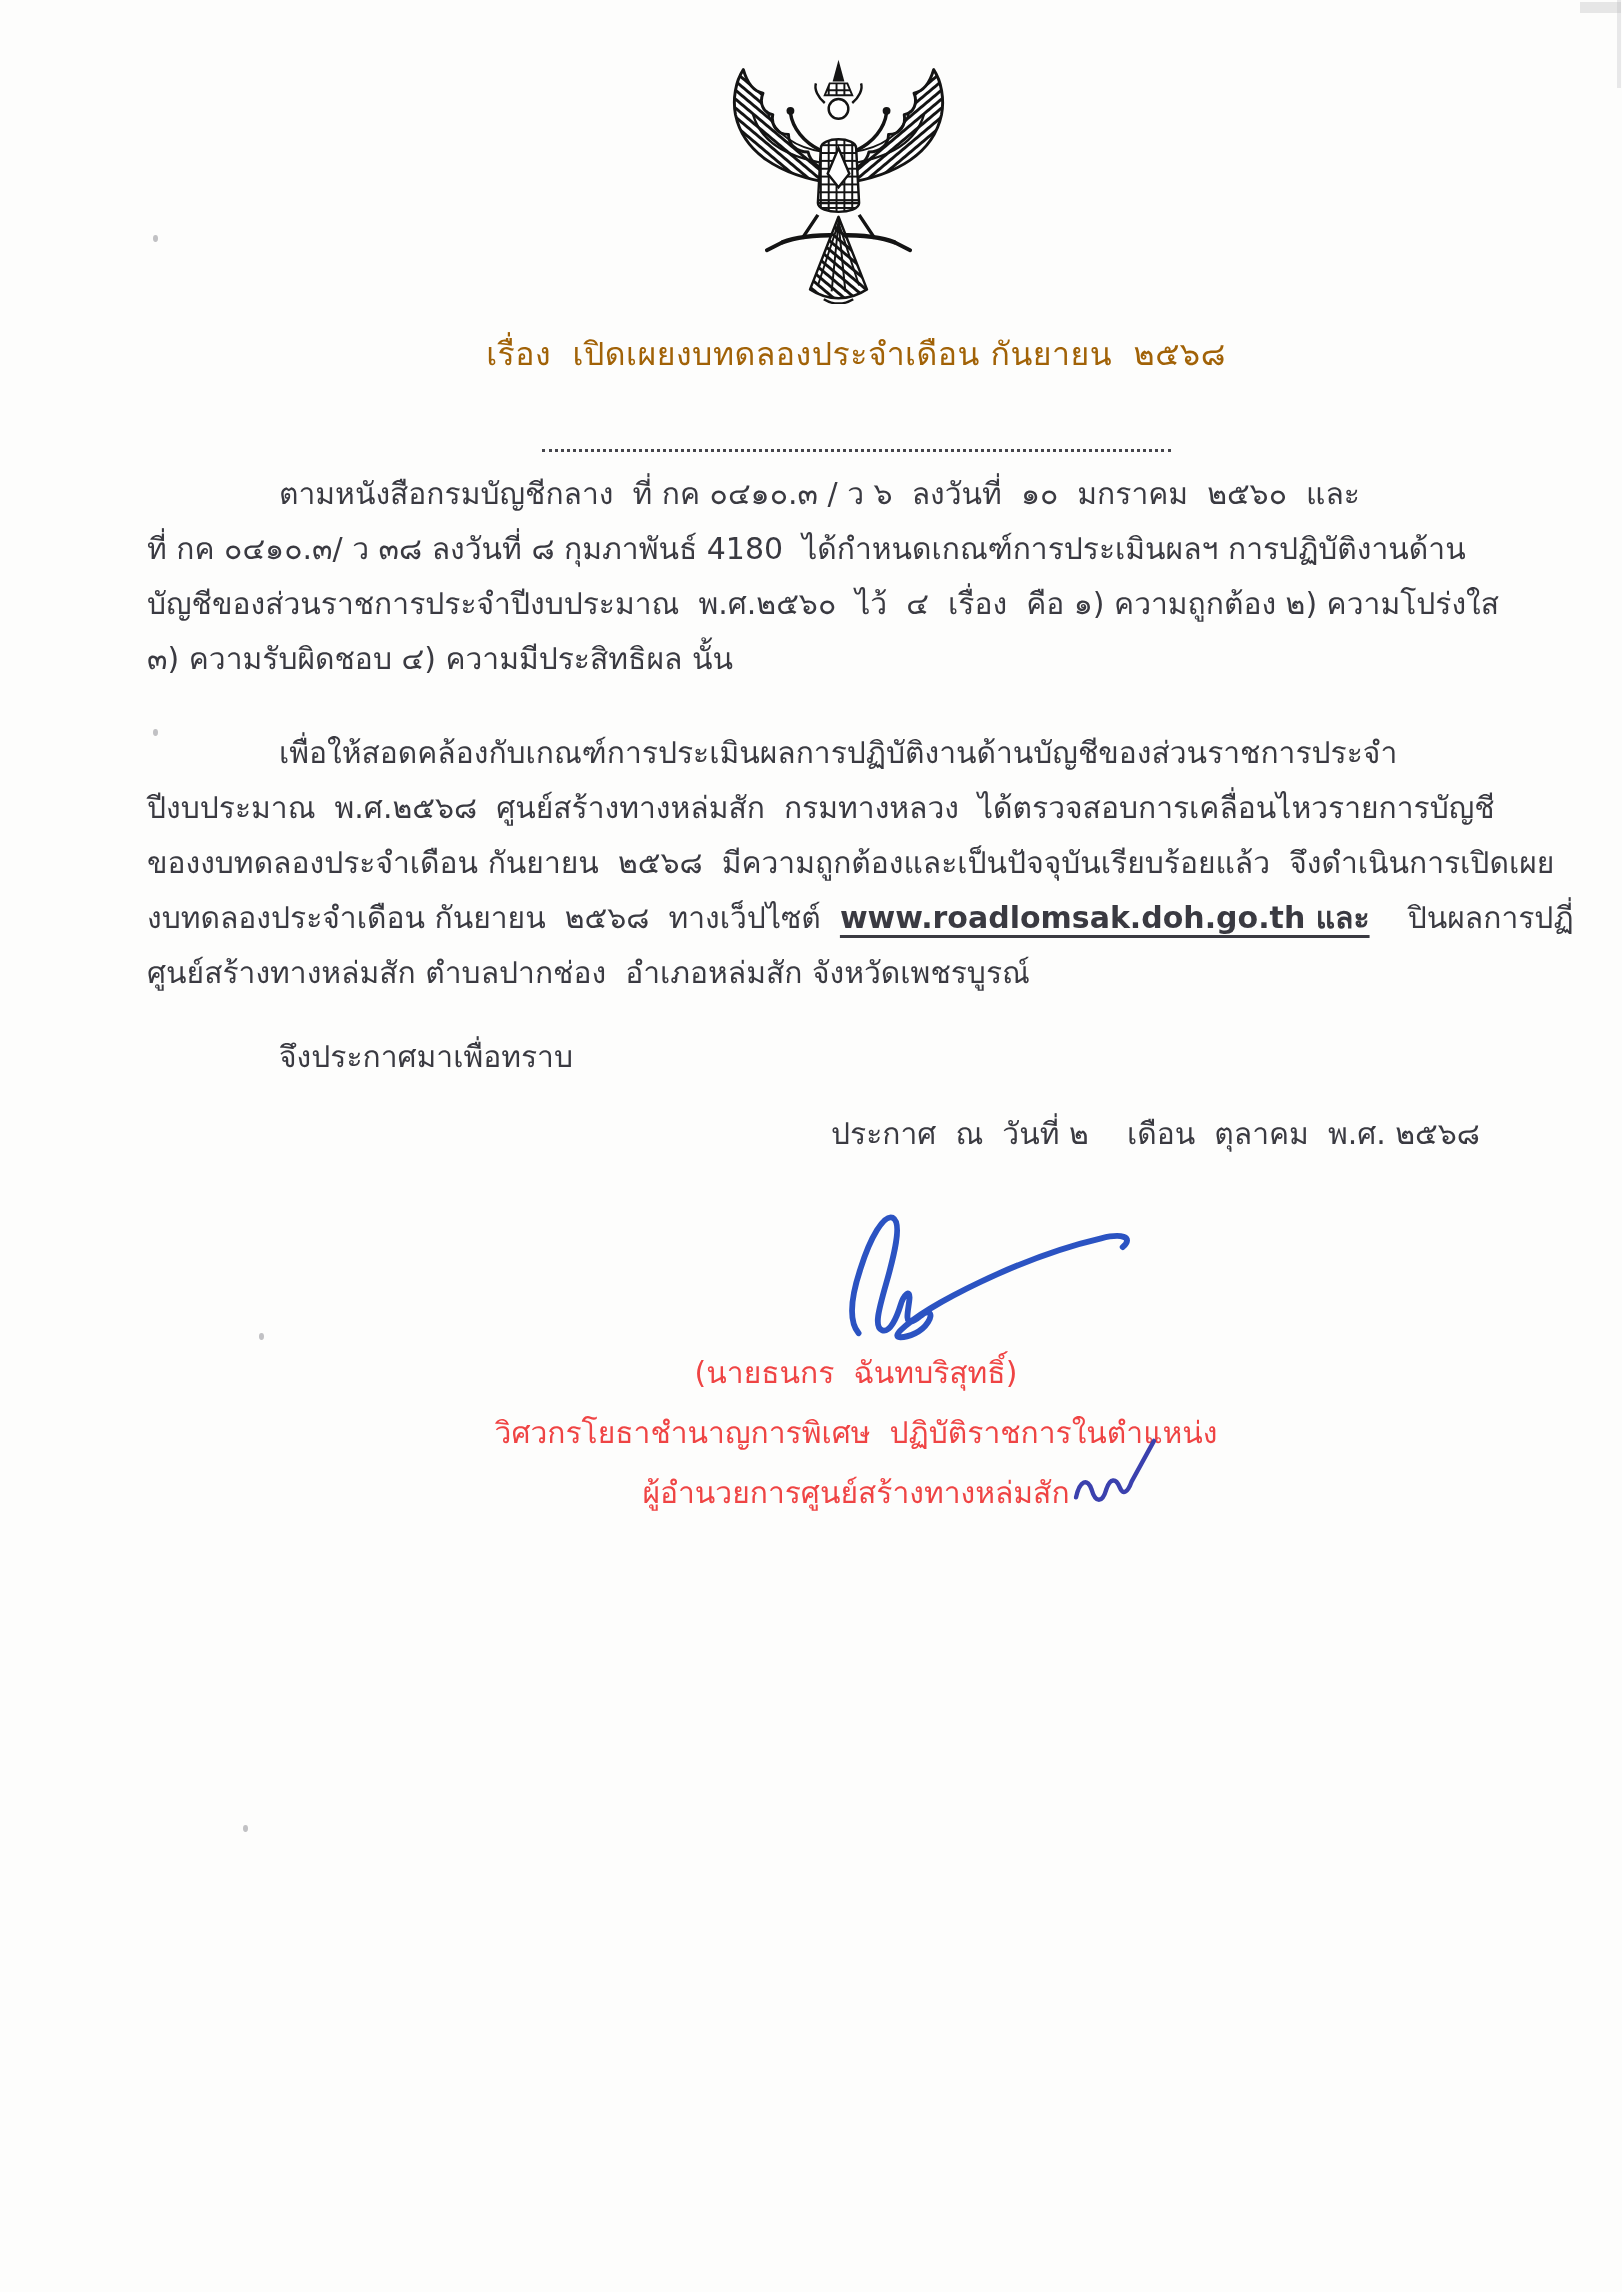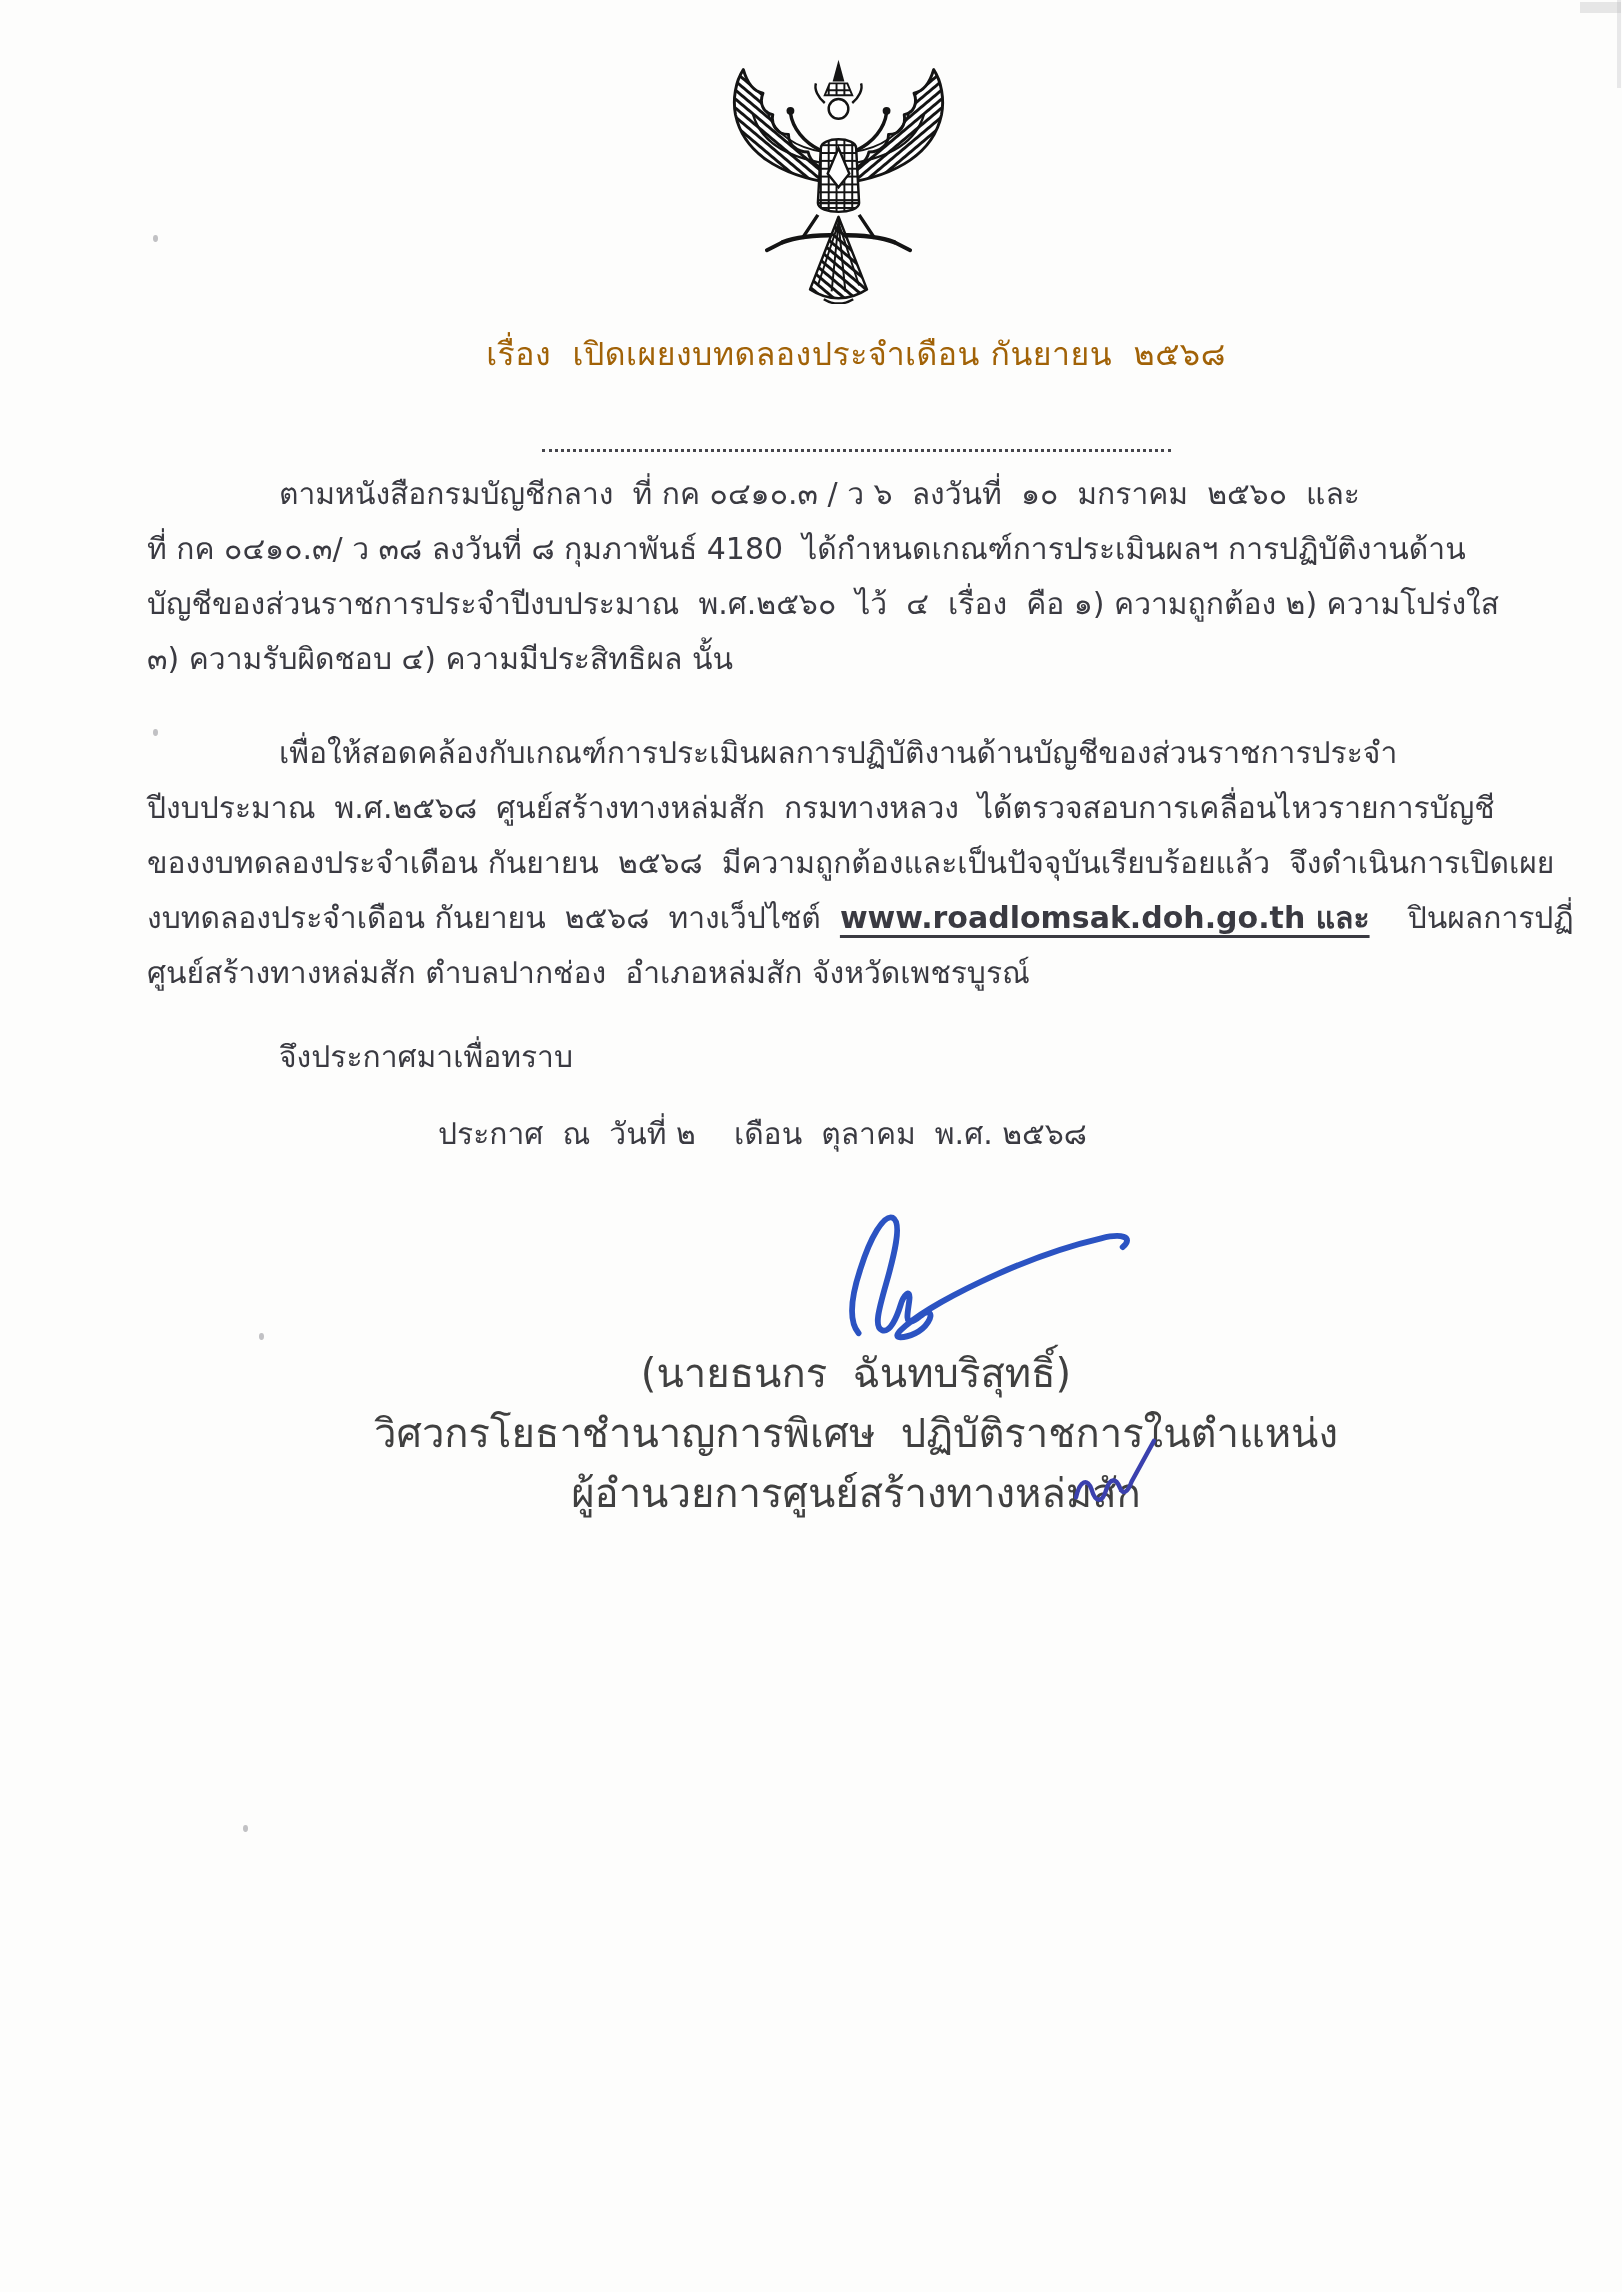--- a/index.html
+++ b/index.html
@@ -32,33 +32,33 @@
   }
   
   .body-block{
     position:absolute;left:147px;right:142px;top:466px;
     font-size:30px;color:#3a3a41;
   }
   .bline{white-space:pre;line-height:55px;height:55px;overflow:visible;}
   .indent{padding-left:132px;}
   .p2{margin-top:39px;}
   .closing-line{margin-top:29px;}
-  .announce-line{margin-top:21.6px;padding-left:291px;}
+  .announce-line{margin-top:21.6px;padding-left:291px;text-align:right;}
   .weblink{
     text-decoration:underline;
     text-decoration-thickness:2.5px;
     text-underline-offset:6.9px;
     color:#3a3a41;
     font-weight:bold;
   }
   
   .signature{position:absolute;left:829px;top:1208px;width:335px;height:135px;}
   .signoff-block{
     position:absolute;left:90px;right:0;top:1343px;
-    text-align:center;font-size:40px;color:#404040;
+    text-align:center;font-size:30px;color:#ef4444;
   }
   .signoff-block div{line-height:60px;white-space:pre;}
   .approval-mark{position:absolute;left:1070px;top:1435px;width:90px;height:76px;}
   
   .speck{position:absolute;width:4.9px;height:6.9px;border-radius:50%;
          background:#8f8f96;opacity:.55;}
   .edge-smudge{position:absolute;background:#b9b9bd;}
 </style>
 </head>
 <body>

